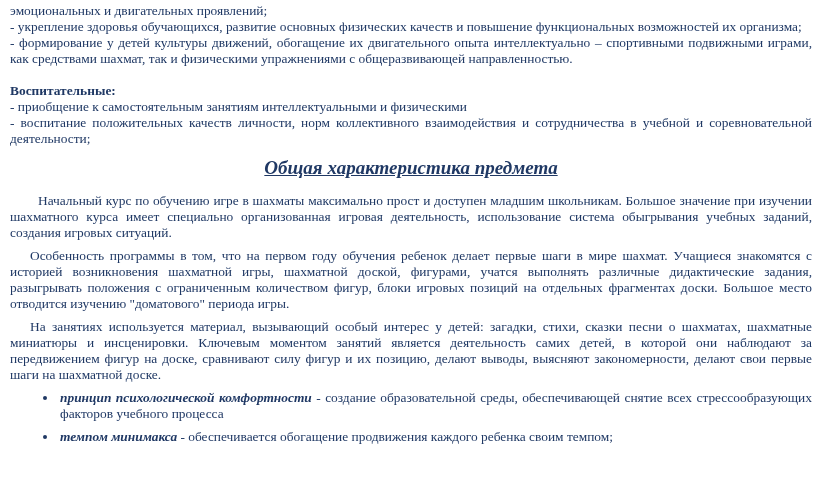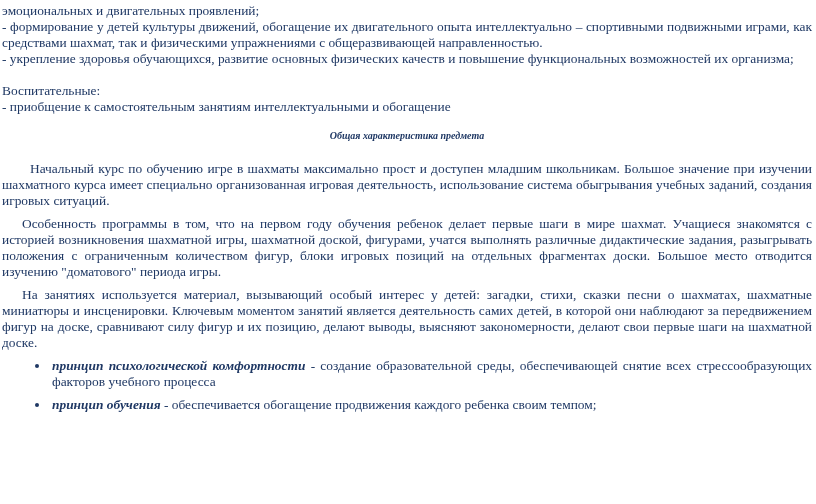--- a/index.html
+++ b/index.html
@@ -8,40 +8,41 @@
     background: #ffffff;
   }
   body {
     width: 816px;
     height: 504px;
     overflow: hidden;
     font-family: "Liberation Serif", "DejaVu Serif", serif;
     color: #1f3864;
   }
   .page {
-    padding: 3px 4px 0 2px;
+    padding: 3px 4px 0 10px;
     font-size: 13.4px;
     line-height: 16px;
   }
   .page p {
     margin: 0;
   }
   .just {
     text-align: justify;
   }
   .heading-bold {
-    font-weight: normal;
+    font-weight: bold;
     margin-top: 16px !important;
   }
   .section-title {
     margin: 12px 0 16px 0;
     text-align: center;
-    font-size: 10px;
+    font-size: 19px;
     font-weight: bold;
     font-style: italic;
+    text-decoration: underline;
     line-height: 18px;
   }
   .para {
     margin-bottom: 7px !important;
   }
   .indent-lg { text-indent: 28px; }
   .indent-md { text-indent: 20px; }
   .indent-sm { text-indent: 10px; }
   ul.principles {
     margin: 2px 0 0 0;
@@ -57,34 +58,35 @@
     font-weight: bold;
     font-style: italic;
   }
 </style>
 </head>
 <body>
 
 <div class="page">
 
   <p>эмоциональных и двигательных проявлений;</p>
+  <p class="just">- укрепление здоровья обучающихся, развитие основных физических качеств и повышение функциональных возможностей их организма;</p>
   <p class="just">- формирование у детей культуры движений, обогащение их двигательного опыта интеллектуально – спортивными подвижными играми, как средствами шахмат, так и физическими упражнениями с общеразвивающей направленностью.</p>
-  <p class="just">- укрепление здоровья обучающихся, развитие основных физических качеств и повышение функциональных возможностей их организма;</p>
 
   <p class="heading-bold">Воспитательные:</p>
-  <p>- приобщение к самостоятельным занятиям интеллектуальными и обогащение</p>
+  <p>- приобщение к самостоятельным занятиям интеллектуальными и физическими</p>
+  <p class="just">- воспитание положительных качеств личности, норм коллективного взаимодействия и сотрудничества в учебной и соревновательной деятельности;</p>
 
   <h2 class="section-title">Общая характеристика предмета</h2>
 
   <p class="para just indent-lg">Начальный курс по обучению игре в шахматы максимально прост и доступен младшим школьникам. Большое значение при изучении шахматного курса имеет специально организованная игровая деятельность, использование система обыгрывания учебных заданий, создания игровых ситуаций.</p>
   <p class="para just indent-md">Особенность программы в том, что на первом году обучения ребенок делает первые шаги в мире шахмат. Учащиеся знакомятся с историей возникновения шахматной игры, шахматной доской, фигурами, учатся выполнять различные дидактические задания, разыгрывать положения с ограниченным количеством фигур, блоки игровых позиций на отдельных фрагментах доски. Большое место отводится изучению "доматового" периода игры.</p>
   <p class="para just indent-md">На занятиях используется материал, вызывающий особый интерес у детей: загадки, стихи, сказки песни о шахматах, шахматные миниатюры и инсценировки. Ключевым моментом занятий является деятельность самих детей, в которой они наблюдают за передвижением фигур на доске, сравнивают силу фигур и их позицию, делают выводы, выясняют закономерности, делают свои первые шаги на шахматной доске.</p>
 
   <ul class="principles">
     <li>
       <span class="term">принцип психологической комфортности</span><span> - создание образовательной среды, обеспечивающей снятие всех стрессообразующих факторов учебного процесса</span>
     </li>
     <li>
-      <span class="term">принцип обучения</span><span> - обеспечивается обогащение продвижения каждого ребенка своим темпом;</span>
+      <span class="term">темпом минимакса</span><span> - обеспечивается обогащение продвижения каждого ребенка своим темпом;</span>
     </li>
   </ul>
 
 </div>
 
 </body></html>

